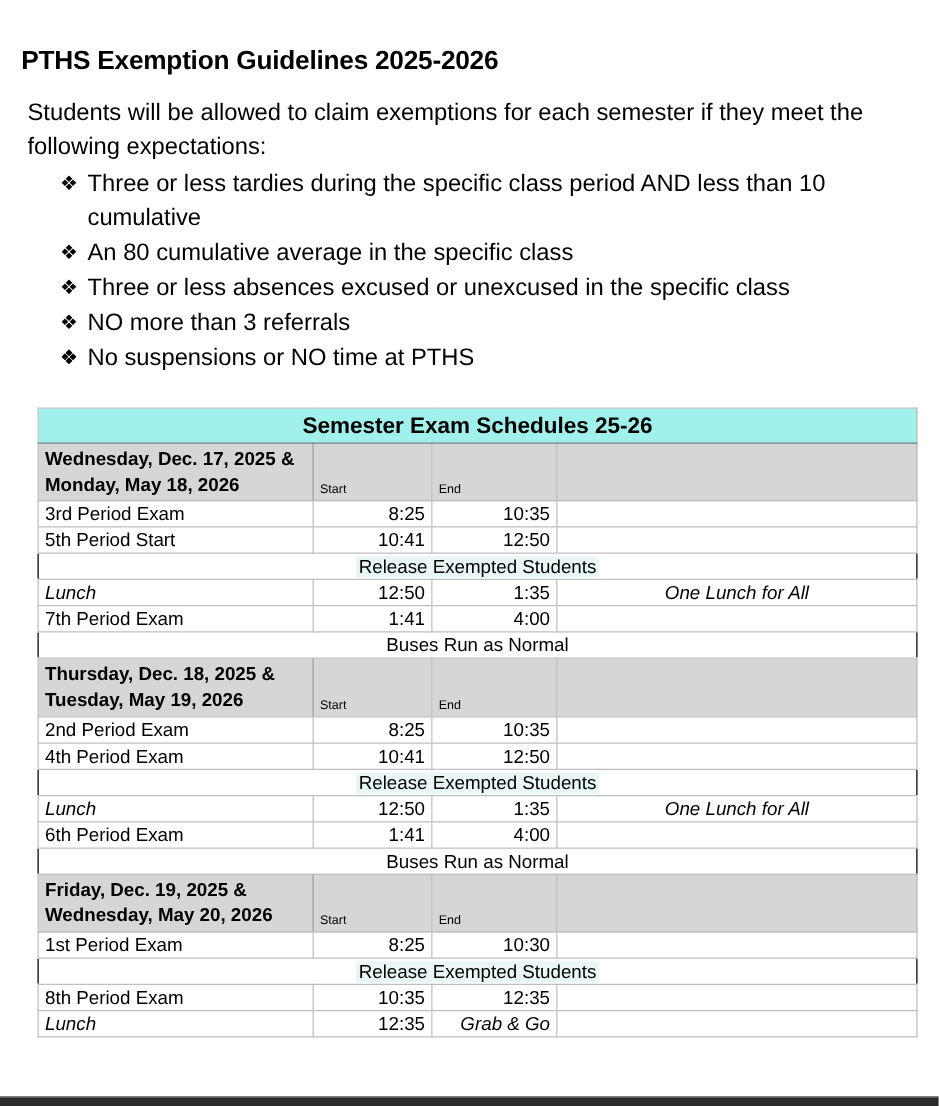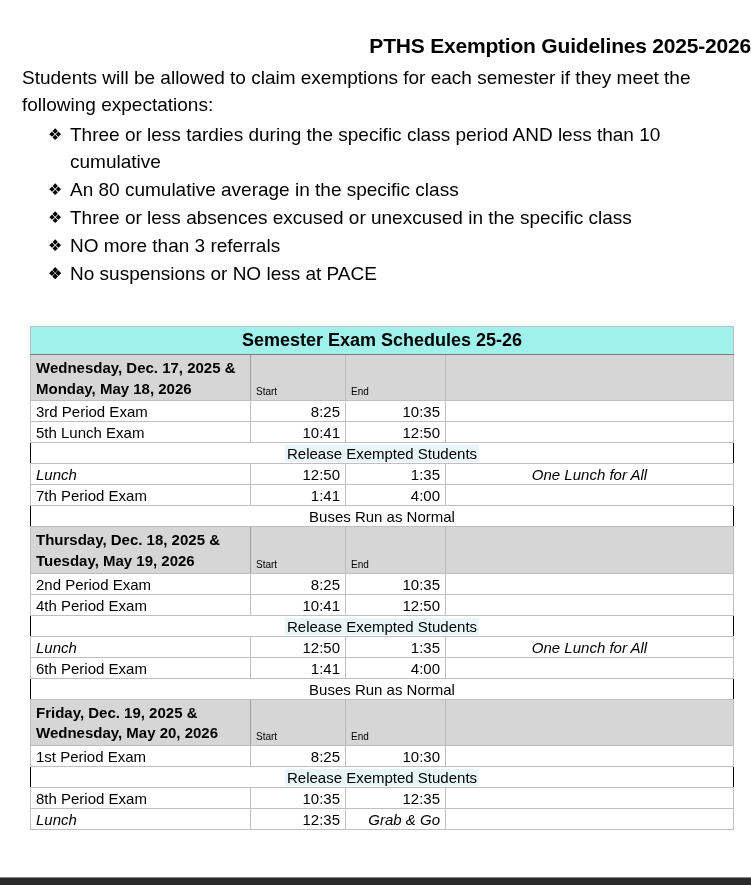--- a/index.html
+++ b/index.html
@@ -11,26 +11,26 @@
     width: 751px;
     height: 885px;
     position: relative;
     font-family: "Liberation Sans", sans-serif;
     color: #000000;
     overflow: hidden;
   }
 
   
   .doc-title {
-    text-align: right;
+    text-align: left;
     font-size: 21px;
     font-weight: bold;
     letter-spacing: -0.2px;
-    margin: 0;
-    padding: 34px 0 0 0;
+    margin: 17px;
+    padding: 20px 0 0 0;
     line-height: 1.15;
   }
   .intro {
     font-size: 19px;
     line-height: 1.42;
     margin: 7px 15px 0 0;
     padding: 0 26px 0 22px;
     text-align: left;
   }
 
@@ -149,21 +149,21 @@
 <h1 class="doc-title">PTHS Exemption Guidelines 2025-2026</h1>
 
 <p class="intro">Students will be allowed to claim exemptions for each semester if they meet the following expectations:</p>
 
 <ul class="bullets">
     <li><span class="bullet-glyph">❖</span><span>Three or less tardies during the specific class period AND less than 10 cumulative</span></li>
     <li><span class="bullet-glyph">❖</span><span>An 80 cumulative average in the specific class</span></li>
     <li><span class="bullet-glyph">❖</span><span>Three or less absences excused or unexcused in the specific class</span></li>
     <li><span class="bullet-glyph">❖</span><span>NO more than 3 referrals</span></li>
     <li><span class="bullet-glyph">❖</span></li>
-    <li><span class="bullet-glyph">❖</span><span>No suspensions or NO less at PACE</span></li>
+    <li><span class="bullet-glyph">❖</span><span>No suspensions or NO time at PTHS</span></li>
   </ul>
 
 <div class="table-wrap">
   <table class="sched">
     <colgroup>
       <col class="c-label">
         <col class="c-start">
         <col class="c-end">
         <col class="c-note">
     </colgroup>
@@ -182,21 +182,21 @@
           <td class="hdr-end">End</td>
           <td></td>
         </tr>
         <tr class="data-row">
           <td class="label">3rd Period Exam</td>
           <td class="tnum">8:25</td>
           <td class="tnum">10:35</td>
           <td class="note"></td>
         </tr>
         <tr class="data-row">
-          <td class="label">5th Lunch Exam</td>
+          <td class="label">5th Period Start</td>
           <td class="tnum">10:41</td>
           <td class="tnum">12:50</td>
           <td class="note"></td>
         </tr>
         <tr class="span-row">
           <td colspan="4"><span class="hl">Release Exempted Students</span></td>
         </tr>
         <tr class="data-row">
           <td class="label ital">Lunch</td>
           <td class="tnum">12:50</td>

